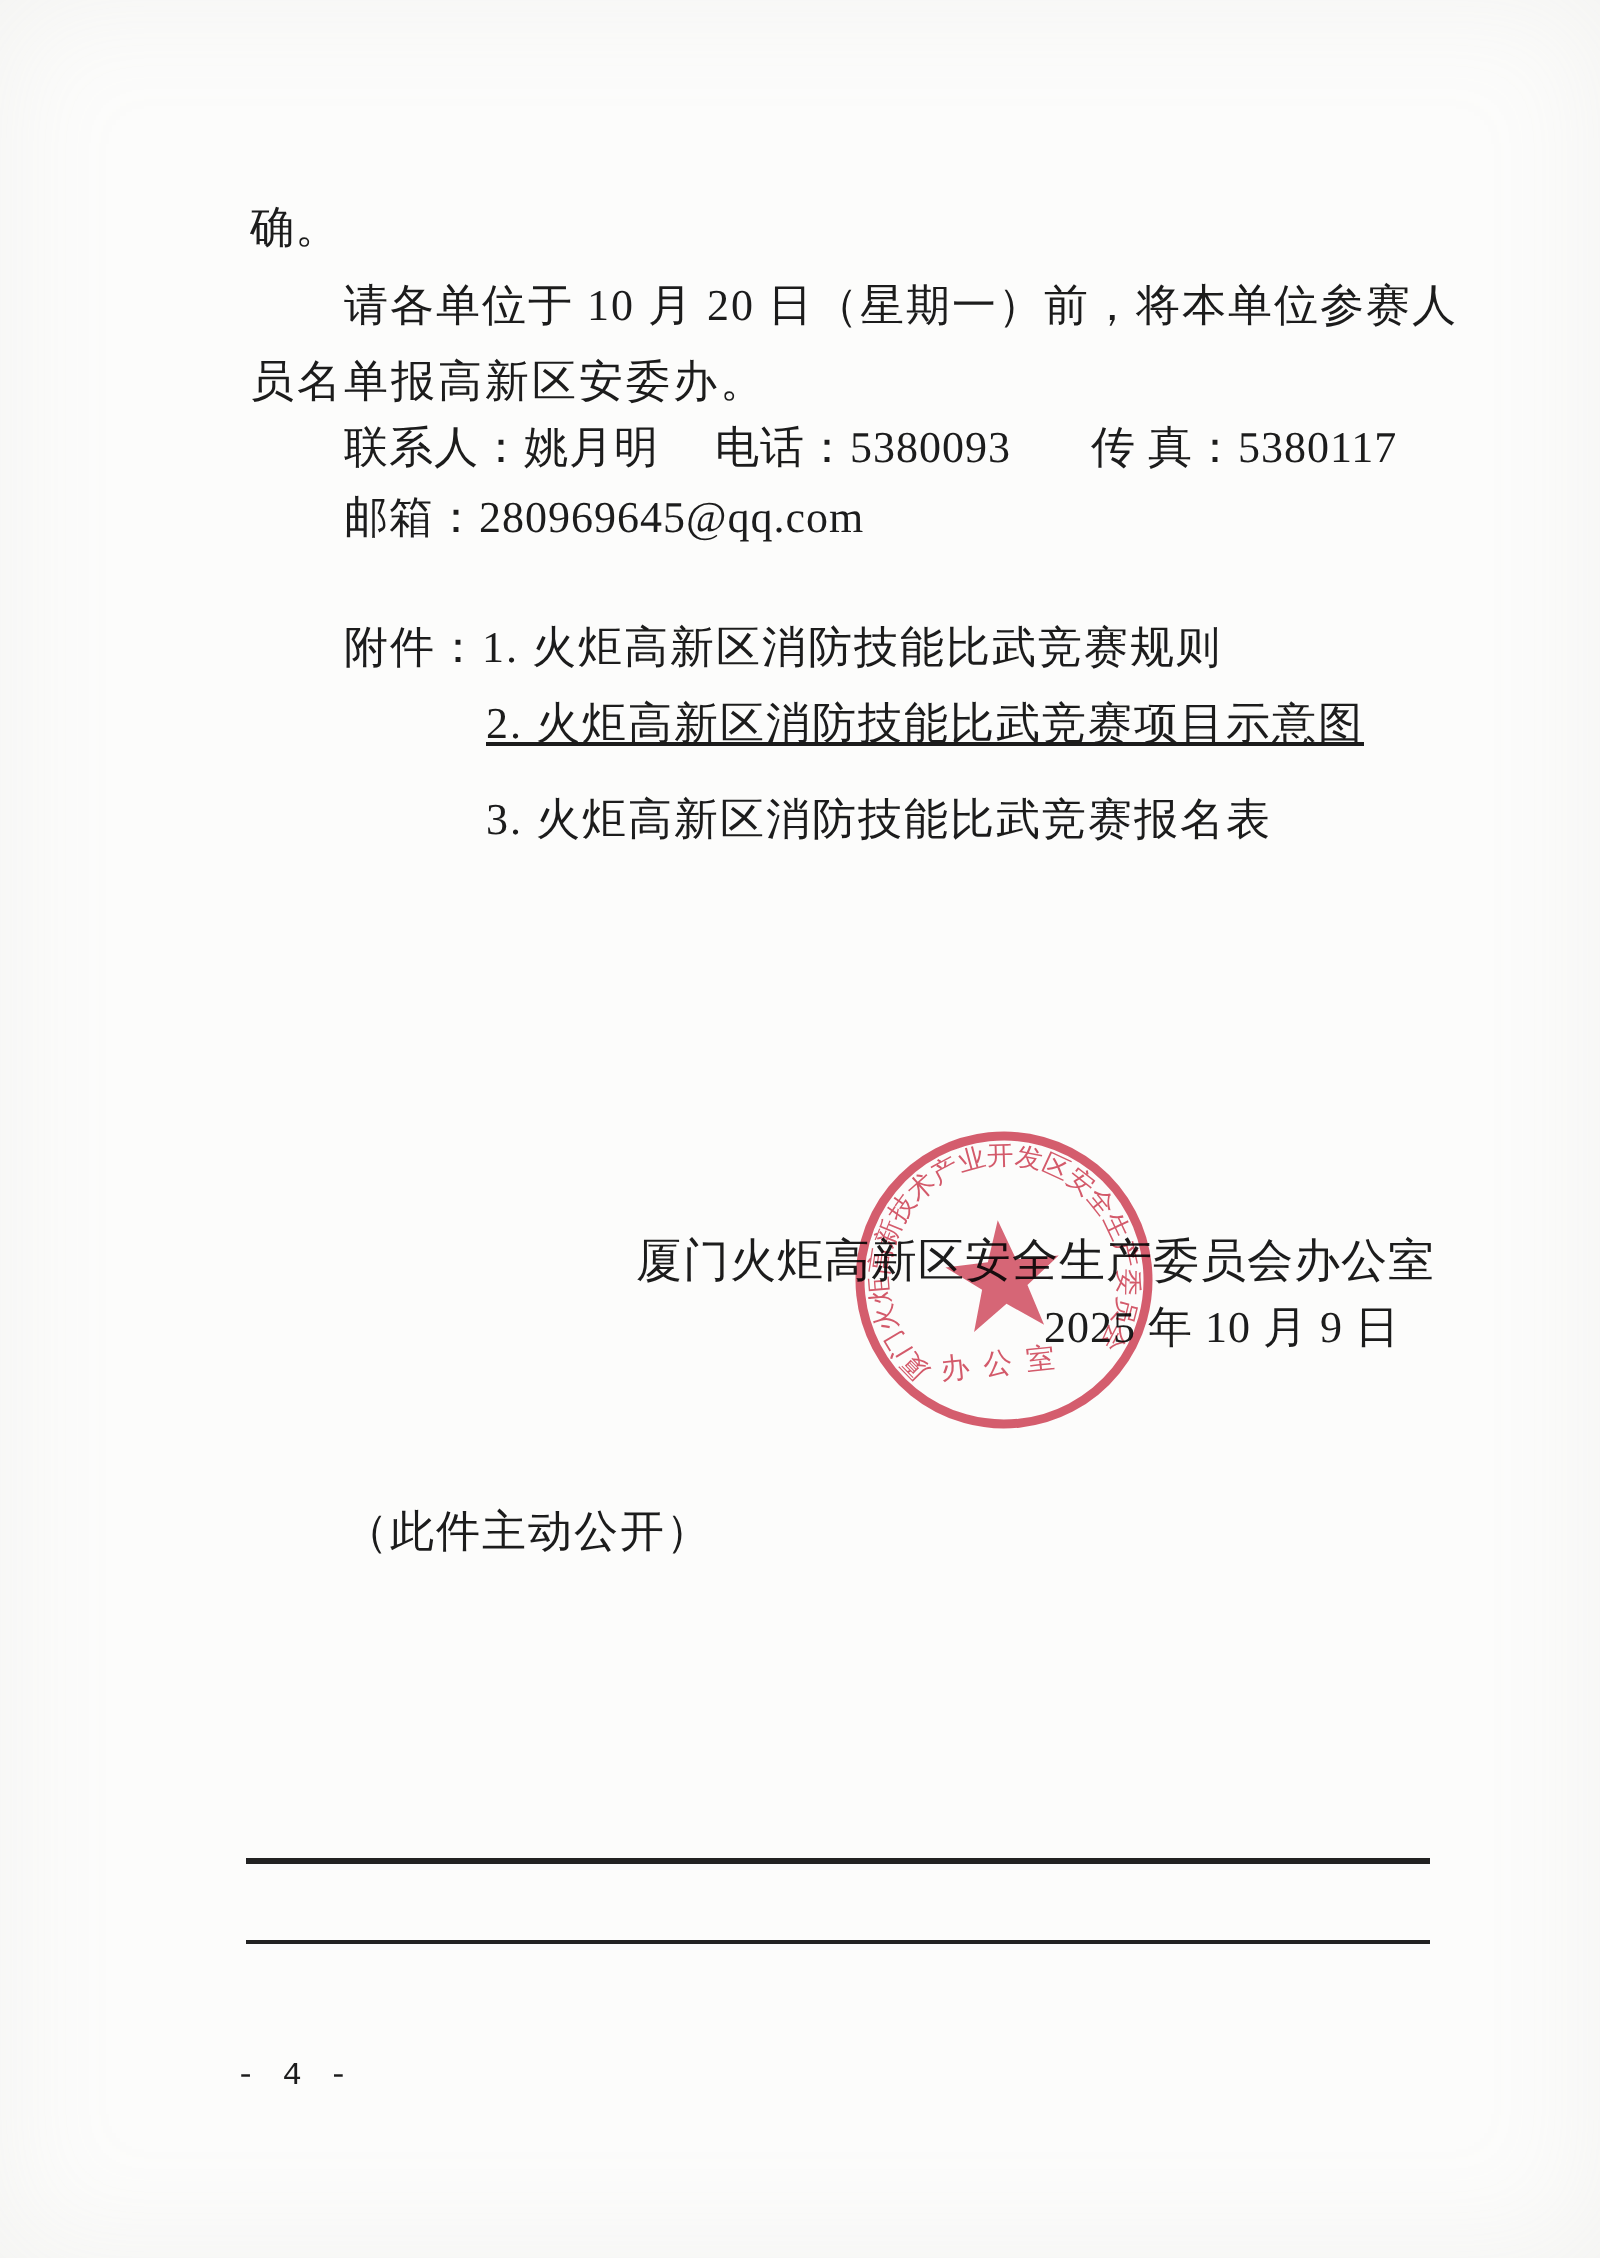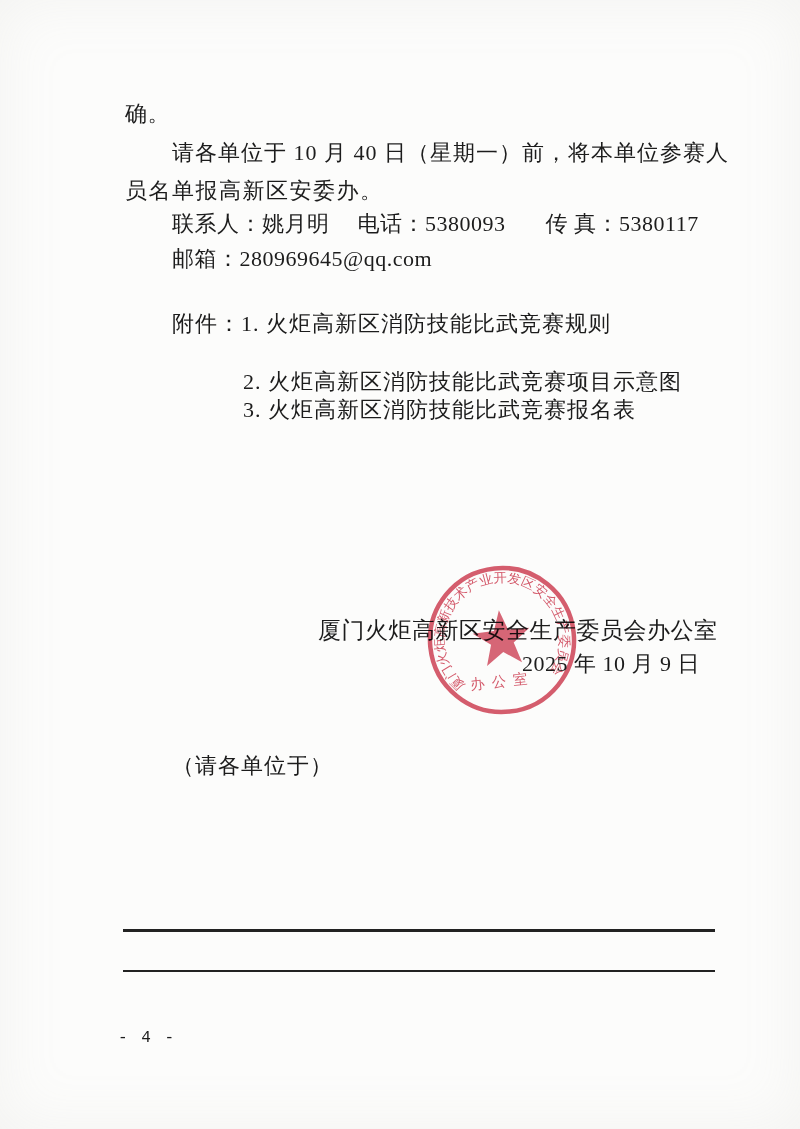--- a/index.html
+++ b/index.html
@@ -20,21 +20,21 @@
   .txt { position: absolute; white-space: nowrap; font-size: 22px; line-height: 1.3; letter-spacing: 0.5px; }
   .carryover { left: 125px; top: 100px; }
   .para-l1 { left: 172px; top: 139px; letter-spacing: 1px; }
   .para-l2 { left: 125px; top: 177px; letter-spacing: 1.5px; }
   .contact-row { left: 172px; top: 210px; }
   .contact-row .seg { margin-right: 0; margin-top: 10px; }
   .gap28 { display: inline-block; width: 28px; }
   .gap40 { display: inline-block; width: 40px; }
   .email-row { left: 172px; top: 245px; }
   .att-row1 { left: 172px; top: 310px; letter-spacing: 1px; text-align: center; }
-  .att-row2 { left: 243px; top: 368px; letter-spacing: 1px; }
+  .att-row2 { left: 243px; top: 348px; letter-spacing: 1px; text-decoration: underline; }
   .att-row3 { left: 243px; top: 396px; letter-spacing: 1px; }
   .sig-org { left: 318px; top: 616px; font-size: 23px; letter-spacing: 0.5px; }
   .sig-date { left: 522px; top: 650px; font-size: 22px; }
   .disclosure { left: 172px; top: 752px; letter-spacing: 1px; }
   .stamp-wrap {
     position: absolute; left: 417px; top: 555px;
     width: 170px; height: 170px;
     mix-blend-mode: multiply;
     opacity: 0.92;
     transform: rotate(-6deg);
@@ -47,21 +47,21 @@
   .footer-row .gap { display: inline-block; width: 40px; }
   .page-num { left: 118px; top: 1028px; font-size: 16px; letter-spacing: 2px; font-family: "Liberation Mono", monospace; }
 </style>
 </head>
 <body>
 
 <div class="page">
 
   <div class="txt carryover">确。</div>
 
-  <div class="txt para-l1">请各单位于 10 月 40 日（星期一）前，将本单位参赛人</div>
+  <div class="txt para-l1">请各单位于 10 月 20 日（星期一）前，将本单位参赛人</div>
   <div class="txt para-l2">员名单报高新区安委办。</div>
 
   <div class="txt contact-row">
     <span class="seg">联系人：</span><span>姚月明</span><span class="gap28"></span><span>电话：</span><span>5380093</span><span class="gap40"></span><span>传 真：</span><span>5380117</span>
   </div>
 
   <div class="txt email-row">
     <span>邮箱：</span><span>280969645@qq.com</span>
   </div>
 
@@ -79,20 +79,20 @@
       <circle cx="85" cy="85" r="72" fill="none" stroke="#cf3d52" stroke-width="4.5" opacity="0.9"></circle>
       <path id="sealArc" d="M 44,126 A 58,58 0 1 1 126,126" fill="none"></path>
       <text font-size="13" fill="#cf3d52" opacity="0.92" style="font-family:&quot;Liberation Serif&quot;,serif;">
         <textPath href="#sealArc" startOffset="0" textLength="268" lengthAdjust="spacingAndGlyphs">厦门火炬高新技术产业开发区安全生产委员会</textPath>
       </text>
       <polygon points="0,-30 7.1,-9.7 28.5,-9.3 11.4,3.7 17.6,24.3 0,12 -17.6,24.3 -11.4,3.7 -28.5,-9.3 -7.1,-9.7" transform="translate(85,85)" fill="#cf3d52" opacity="0.85"></polygon>
       <text x="81" y="131" text-anchor="middle" font-size="14.5" letter-spacing="7" fill="#cf3d52" opacity="0.92" style="font-family:&quot;Liberation Serif&quot;,serif;">办公室</text>
     </svg>
   </div>
 
-  <div class="txt disclosure">（请各单位于）</div>
+  <div class="txt disclosure">（此件主动公开）</div>
 
   <div class="footer-rule rule-top"></div>
   <div class="footer-rule rule-bottom"></div>
 
   <div class="txt page-num">- 4 -</div>
 
 </div>
 
 </body></html>

